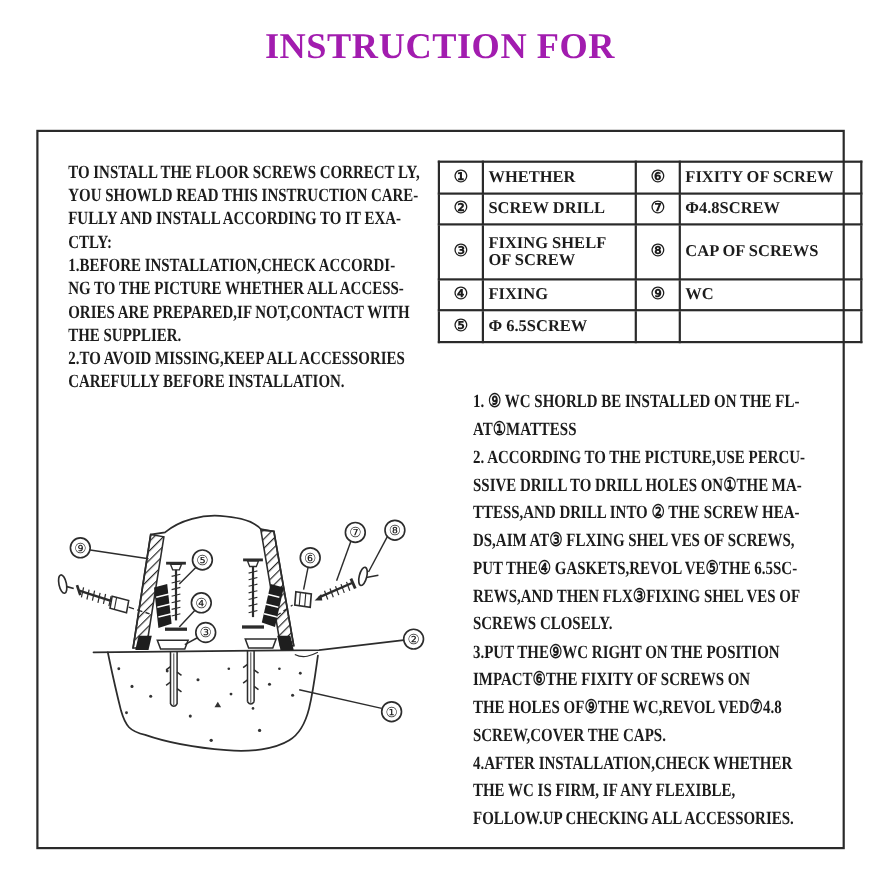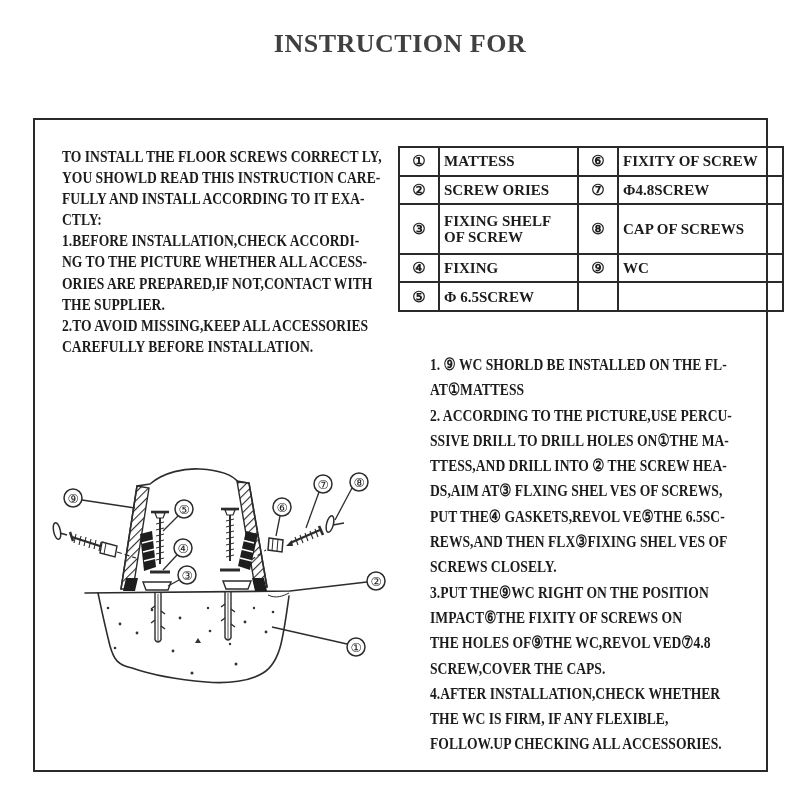--- a/index.html
+++ b/index.html
@@ -4,22 +4,22 @@
 <style>
   html,body{margin:0;padding:0;}
   body{
     width:800px;height:800px;position:relative;overflow:hidden;
     background:#ffffff;color:#1d1d1d;
     font-family:"Liberation Serif","DejaVu Serif",serif;
     -webkit-font-smoothing:antialiased;
   }
   .title{
     position:absolute;left:0;top:22px;width:800px;text-align:center;
-    font-weight:bold;font-size:26px;line-height:43px;letter-spacing:.5px;
-    color:#404040;
+    font-weight:bold;font-size:33px;line-height:43px;letter-spacing:.5px;
+    color:#a21caf;
   }
   .frame{
     position:absolute;left:33px;top:118px;width:731px;height:650px;
     border:2px solid #2a2a2a;background:#fff;
   }
   .intro{
     position:absolute;left:62px;top:146px;width:404px;
     transform:scaleX(0.80);transform-origin:0 0;
     font-weight:bold;font-size:17px;line-height:21.1px;white-space:nowrap;
     color:#1c1c1c;
@@ -66,27 +66,27 @@
   <div>ORIES ARE PREPARED,IF NOT,CONTACT WITH</div>
   <div>THE SUPPLIER.</div>
   <div>2.TO AVOID MISSING,KEEP ALL ACCESSORIES</div>
   <div>CAREFULLY BEFORE INSTALLATION.</div>
 </div>
 
 <table class="parts">
   <tbody>
       <tr>
     <td class="num">①</td>
-    <td class="lab1">MATTESS</td>
+    <td class="lab1">WHETHER</td>
     <td class="num">⑥</td>
     <td class="lab2">FIXITY OF SCREW</td>
   </tr>
   <tr>
     <td class="num">②</td>
-    <td class="lab1">SCREW ORIES</td>
+    <td class="lab1">SCREW DRILL</td>
     <td class="num">⑦</td>
     <td class="lab2">Φ4.8SCREW</td>
   </tr>
   <tr>
     <td class="num">③</td>
     <td class="lab1">FIXING SHELF OF SCREW</td>
     <td class="num">⑧</td>
     <td class="lab2">CAP OF SCREWS</td>
   </tr>
   <tr>

